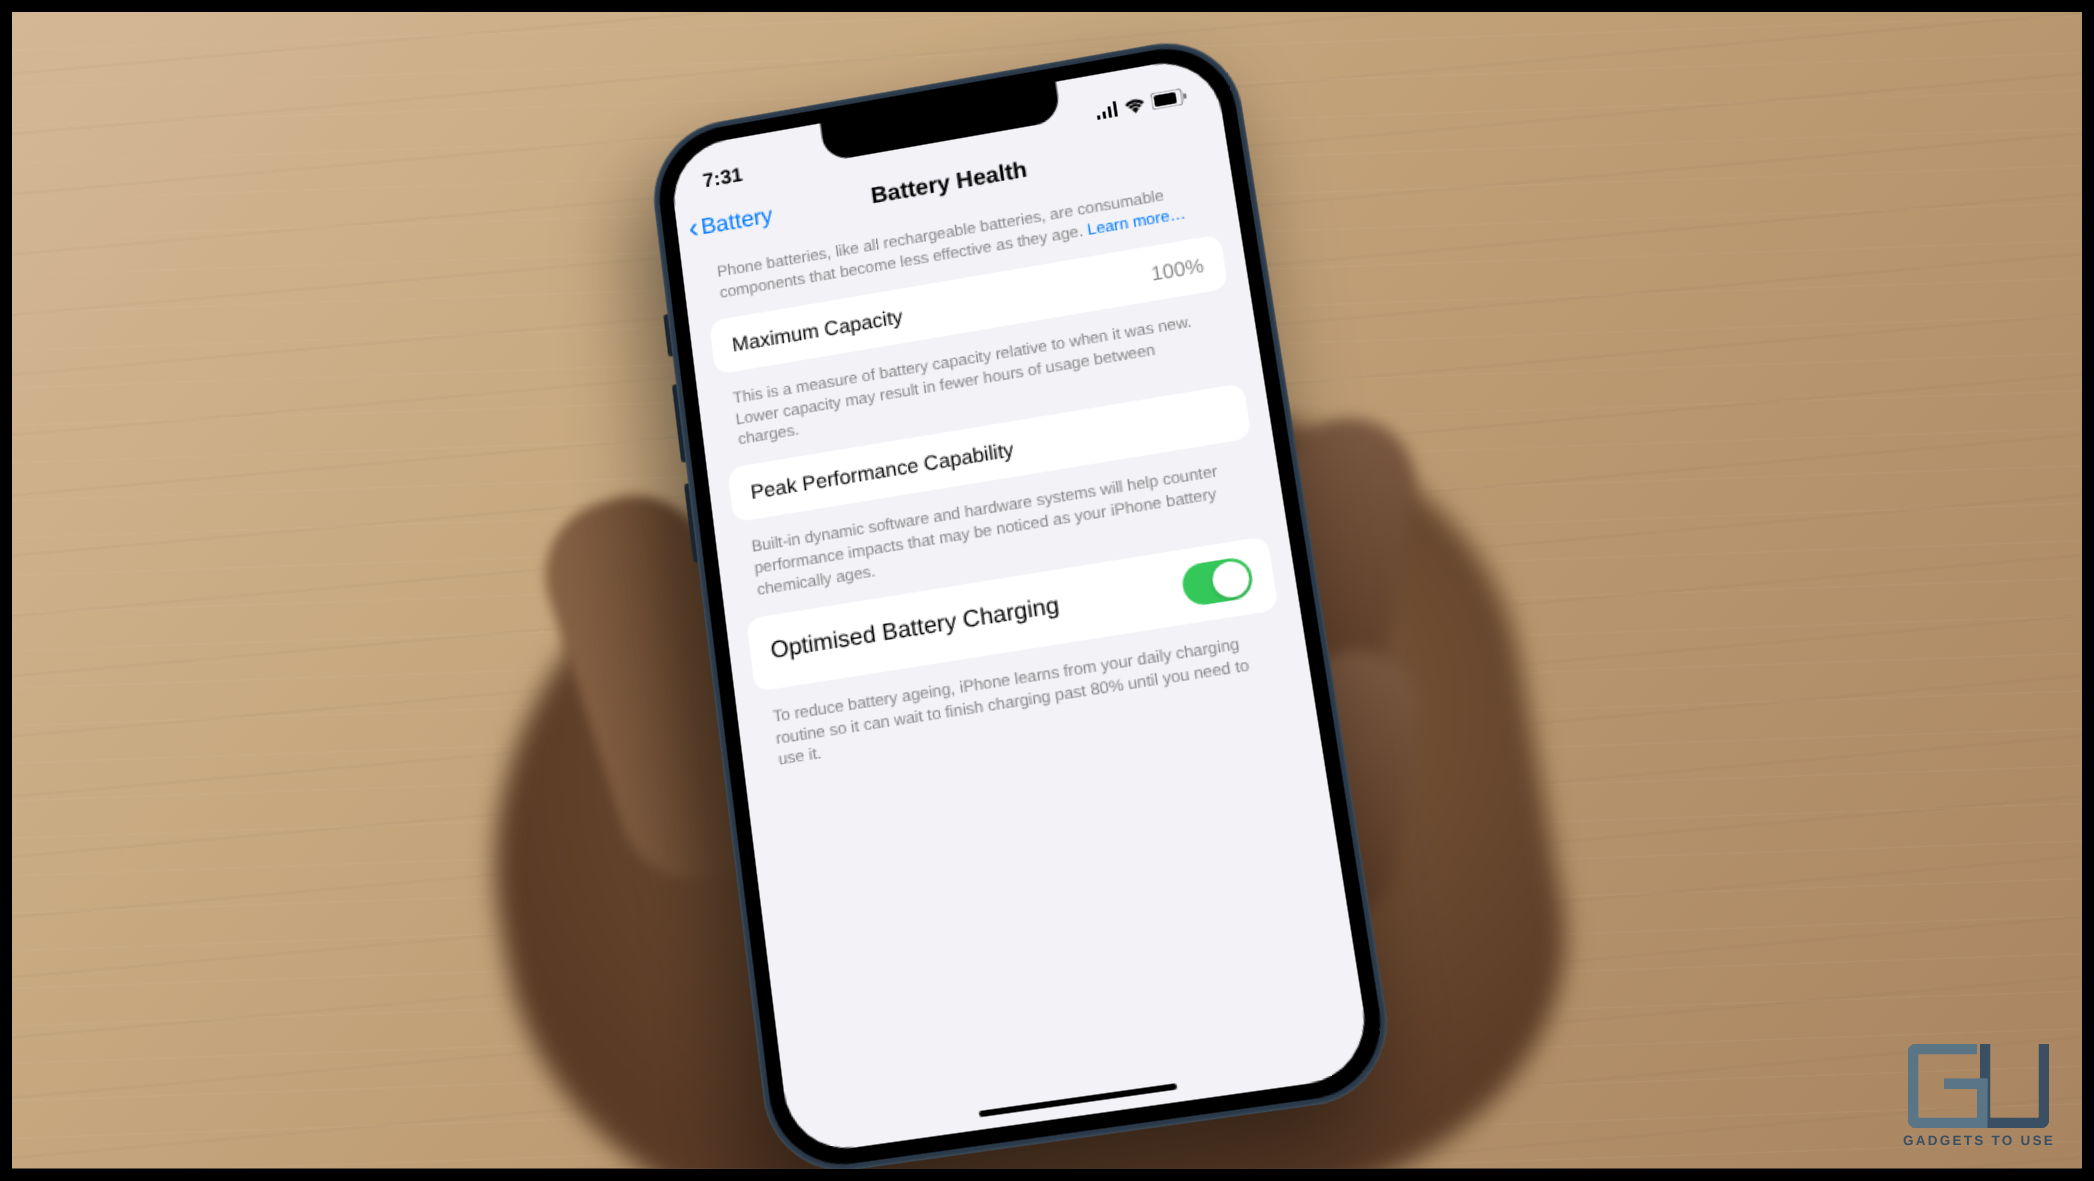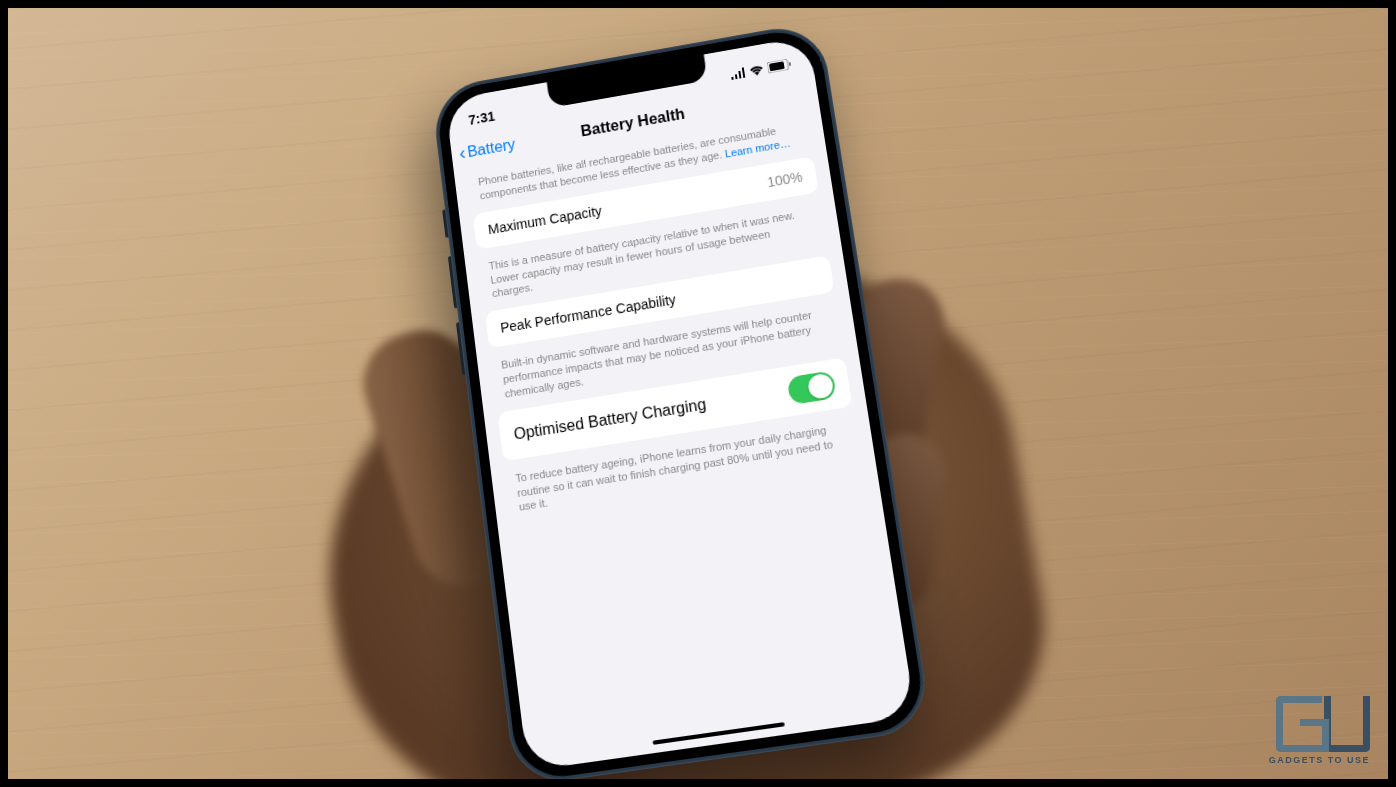--- a/index.html
+++ b/index.html
@@ -256,21 +256,21 @@
       background: #000;
       border-radius: 2px;
     }
     
     .watermark {
       position: absolute;
       bottom: 14px;
       right: 18px;
       display: flex;
       flex-direction: column;
-      align-items: flex-end;
+      align-items: center;
     }
     
     .watermark-logo {
       display: flex;
       align-items: flex-end;
     }
     
     .logo-g {
       width: 46px;
       height: 56px;

